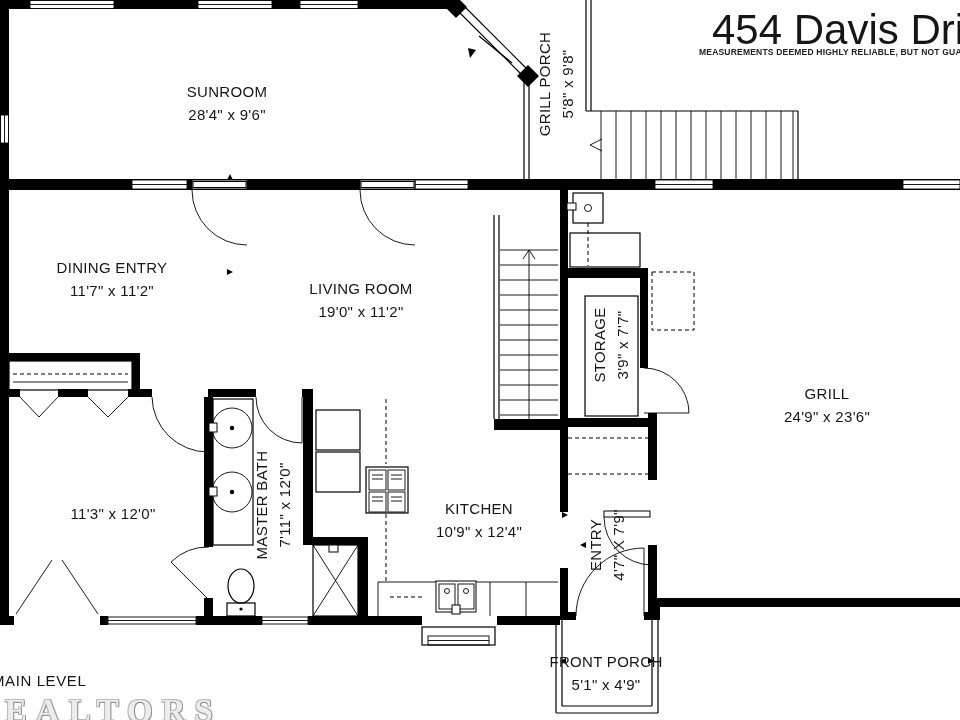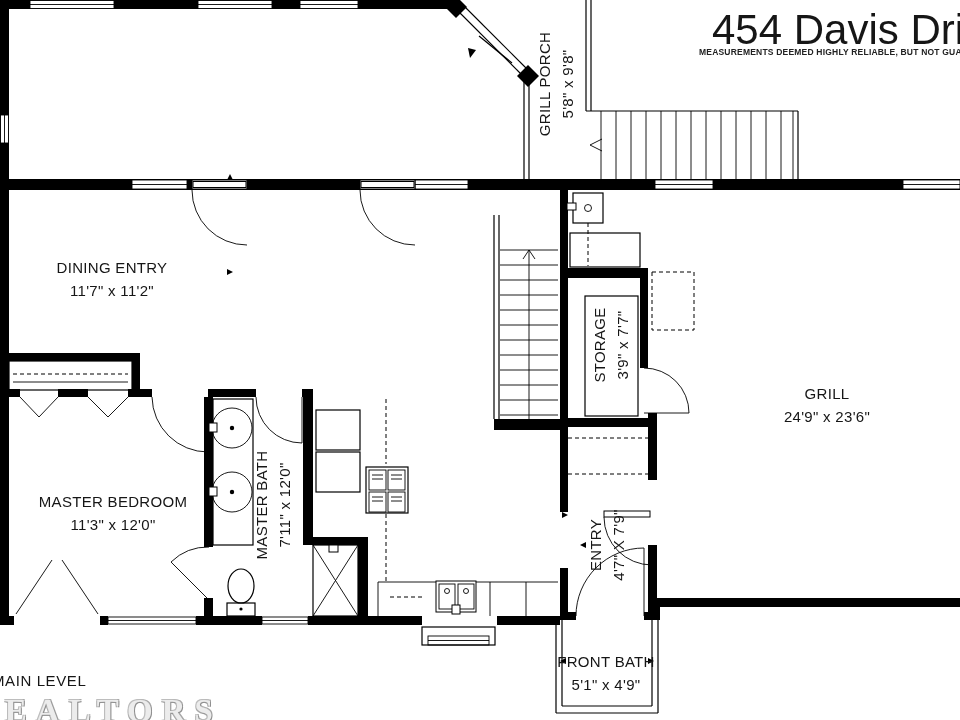--- a/index.html
+++ b/index.html
@@ -225,48 +225,59 @@
     <polygon points="586,542 580,545 586,548"></polygon>
     <polygon points="566,658 560,661 566,664"></polygon>
     <polygon points="648,658 654,661 648,664"></polygon>
     <polygon points="468,48 476,50 470,58"></polygon>
   </g>
 </svg>
 
   <div class="title">454 Davis Drive</div>
   <div class="disclaimer">MEASUREMENTS DEEMED HIGHLY RELIABLE, BUT NOT GUARANTEED</div>
 
+  <div class="lbl" style="left:227px;top:103px">
+    <div>SUNROOM</div>
+    <div>28'4" x 9'6"</div>
+  </div>
   <div class="lbl vert" style="left:556px;top:84px">
     <div>GRILL PORCH</div>
     <div>5'8" x 9'8"</div>
   </div>
   <div class="lbl" style="left:112px;top:279px">
     <div>DINING ENTRY</div>
     <div>11'7" x 11'2"</div>
   </div>
+  <div class="lbl" style="left:361px;top:300px">
+    <div>LIVING ROOM</div>
+    <div>19'0" x 11'2"</div>
+  </div>
   <div class="lbl vert" style="left:611px;top:345px">
     <div>STORAGE</div>
     <div>3'9" x 7'7"</div>
   </div>
   <div class="lbl" style="left:827px;top:405px">
     <div>GRILL</div>
     <div>24'9" x 23'6"</div>
   </div>
   <div class="lbl" style="left:113px;top:513px">
-    <div>MASTER BEDROOM</div>
     <div>11'3" x 12'0"</div>
   </div>
   <div class="lbl vert" style="left:273px;top:505px">
     <div>MASTER BATH</div>
     <div>7'11" x 12'0"</div>
   </div>
+  <div class="lbl" style="left:479px;top:520px">
+    <div>KITCHEN</div>
+    <div>10'9" x 12'4"</div>
+  </div>
   <div class="lbl vert" style="left:607px;top:545px">
     <div>ENTRY</div>
     <div>4'7" X 7'9"</div>
   </div>
   <div class="lbl" style="left:606px;top:673px">
-    <div>FRONT BATH</div>
+    <div>FRONT PORCH</div>
     <div>5'1" x 4'9"</div>
   </div>
 
   <div class="main-level">MAIN LEVEL</div>
   <div class="brand">REALTORS</div>
 </div>
 
 </body></html>

